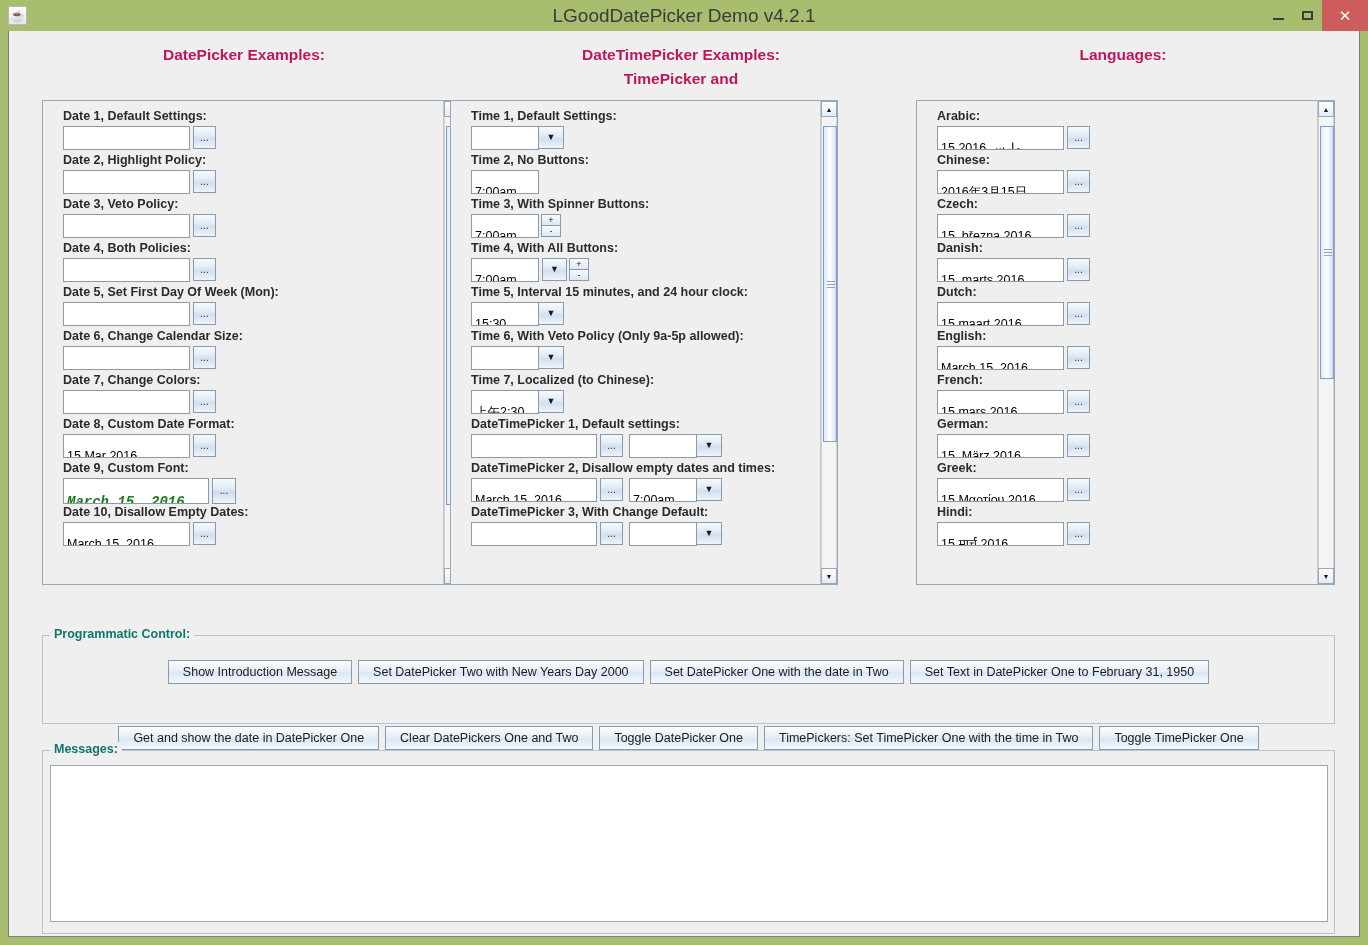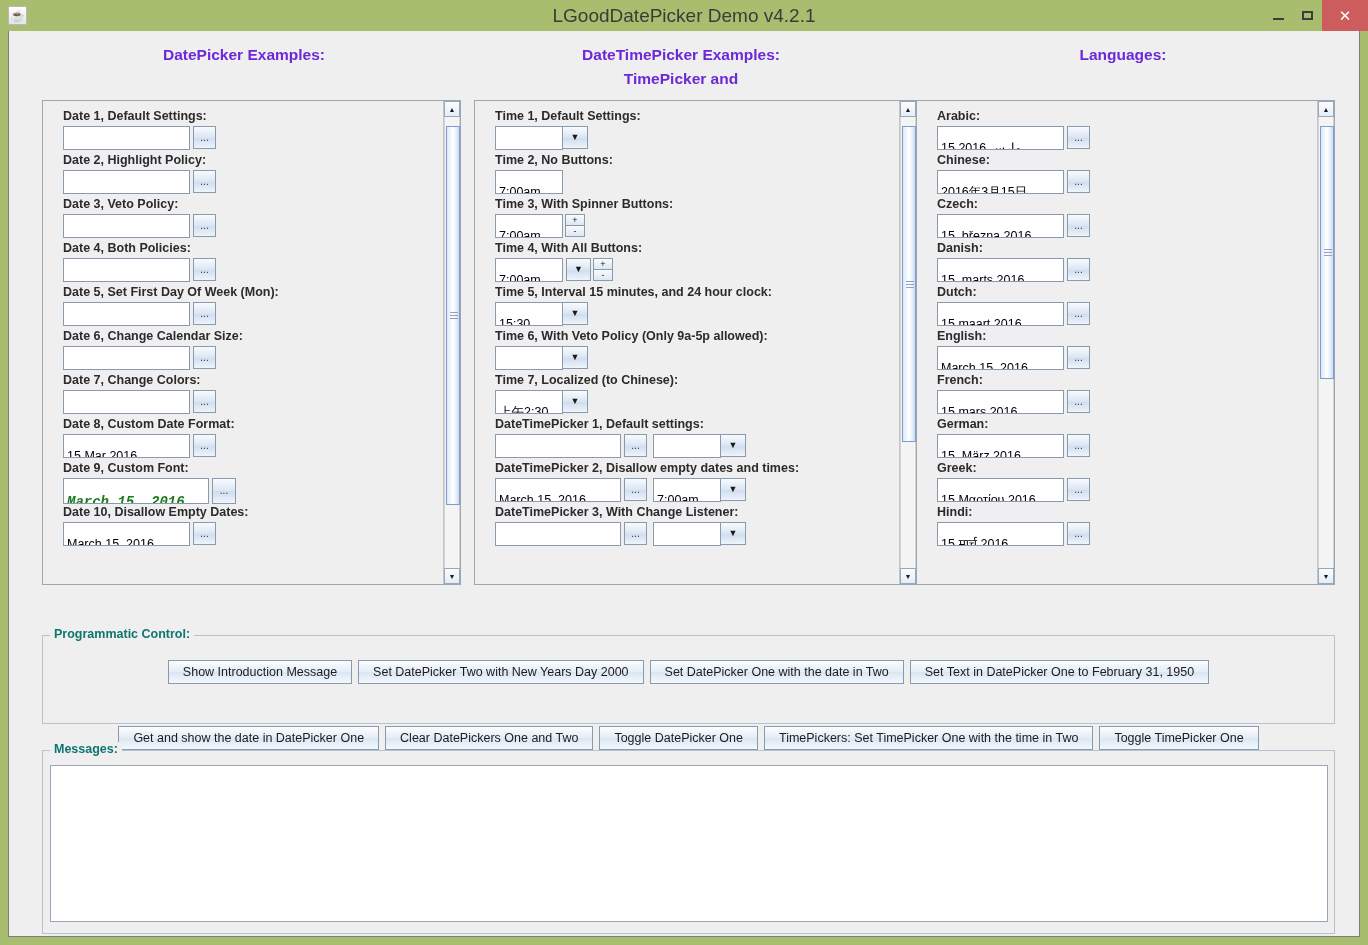--- a/index.html
+++ b/index.html
@@ -61,36 +61,36 @@
     box-sizing: border-box;
     overflow: hidden;
   }
   
   .col-headers {
     position: absolute; left: 0; top: 0; width: 1350px; height: 62px;
   }
   .col-header {
     position: absolute; top: 12px;
     text-align: center;
-    font-size: 15.5px; font-weight: bold; color: #6d28d9;
+    font-size: 15.5px; font-weight: bold; color: #be185d;
     line-height: 24px;
   }
   #hdr-dates { left: 30px; width: 410px; }
   #hdr-times { left: 462px; width: 420px; }
   #hdr-langs { left: 904px; width: 420px; }
   
   .scrollpane {
     position: absolute; top: 69px; height: 485px;
     background: #efefef;
     border: 1px solid #9aa7b5;
     box-sizing: border-box;
     overflow: hidden;
   }
   #pane-dates { left: 33px; width: 419px; }
-  #pane-times { left: 465px; width: 443px; }
+  #pane-times { left: 441px; width: 388px; }
   #pane-langs { left: 907px; width: 419px; }
   .pane-viewport {
     position: absolute; left: 0; top: 0; right: 17px; bottom: 0;
     overflow: hidden;
     padding: 8px 0 0 20px;
     box-sizing: border-box;
   }
   .field-group { margin-bottom: 3px; }
   .field-label {
     font-size: 12.5px; font-weight: bold; color: #2b2b2b;
@@ -422,21 +422,21 @@
           <div class="field-group">
             <div class="field-label">DateTimePicker 2, Disallow empty dates and times:</div>
             <div class="field-row">
               <div class="tf w-dtp-date">March 15, 2016</div>
               <div class="btn-dots">...</div>
               <div class="tf w-dtp-time" style="margin-left: 6px;">7:00am</div>
               <div class="btn-arrow">▼</div>
             </div>
           </div>
           <div class="field-group">
-            <div class="field-label">DateTimePicker 3, With Change Listener:</div>
+            <div class="field-label">DateTimePicker 3, With Change Default:</div>
             <div class="field-row">
               <div class="tf w-dtp-date"></div>
               <div class="btn-dots">...</div>
               <div class="tf w-dtp-time" style="margin-left: 6px;"></div>
               <div class="btn-arrow">▼</div>
             </div>
           </div>
         </div>
       <div class="vscroll">
         <div class="sb-btn up">▲</div>

